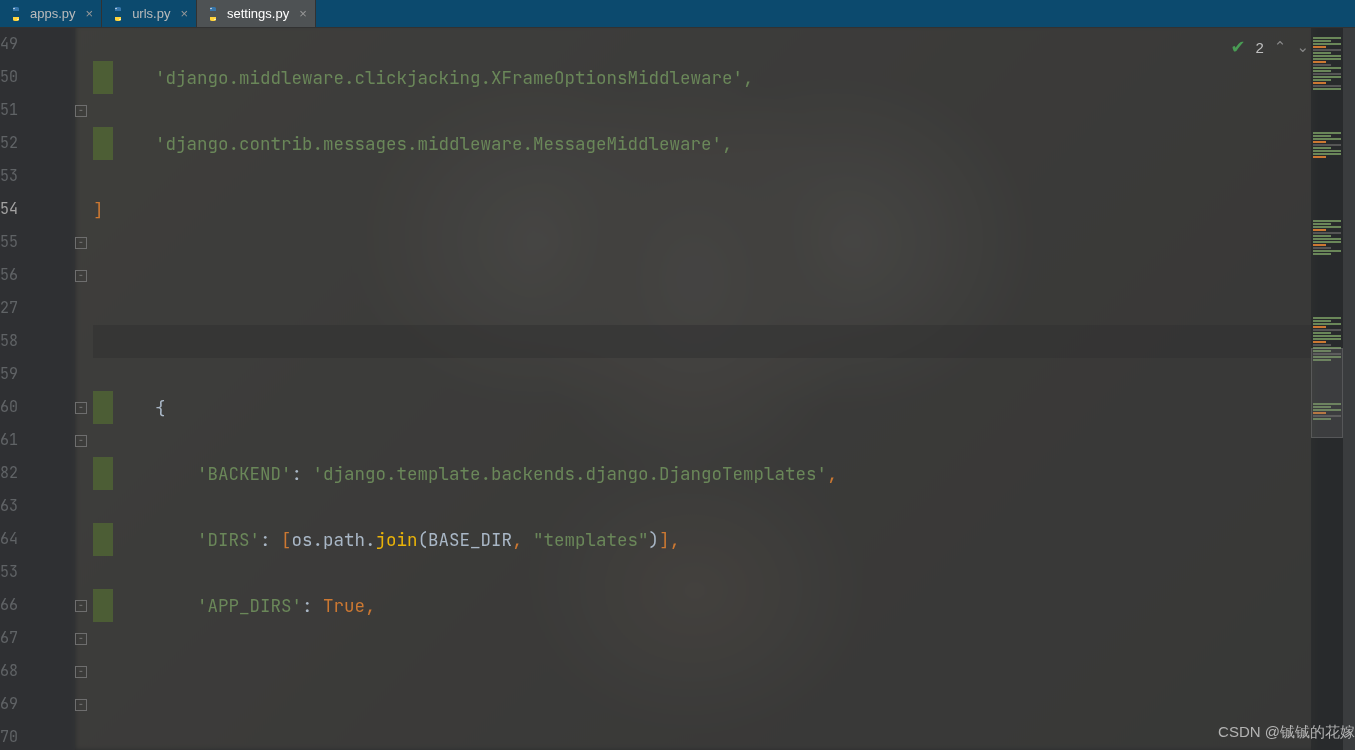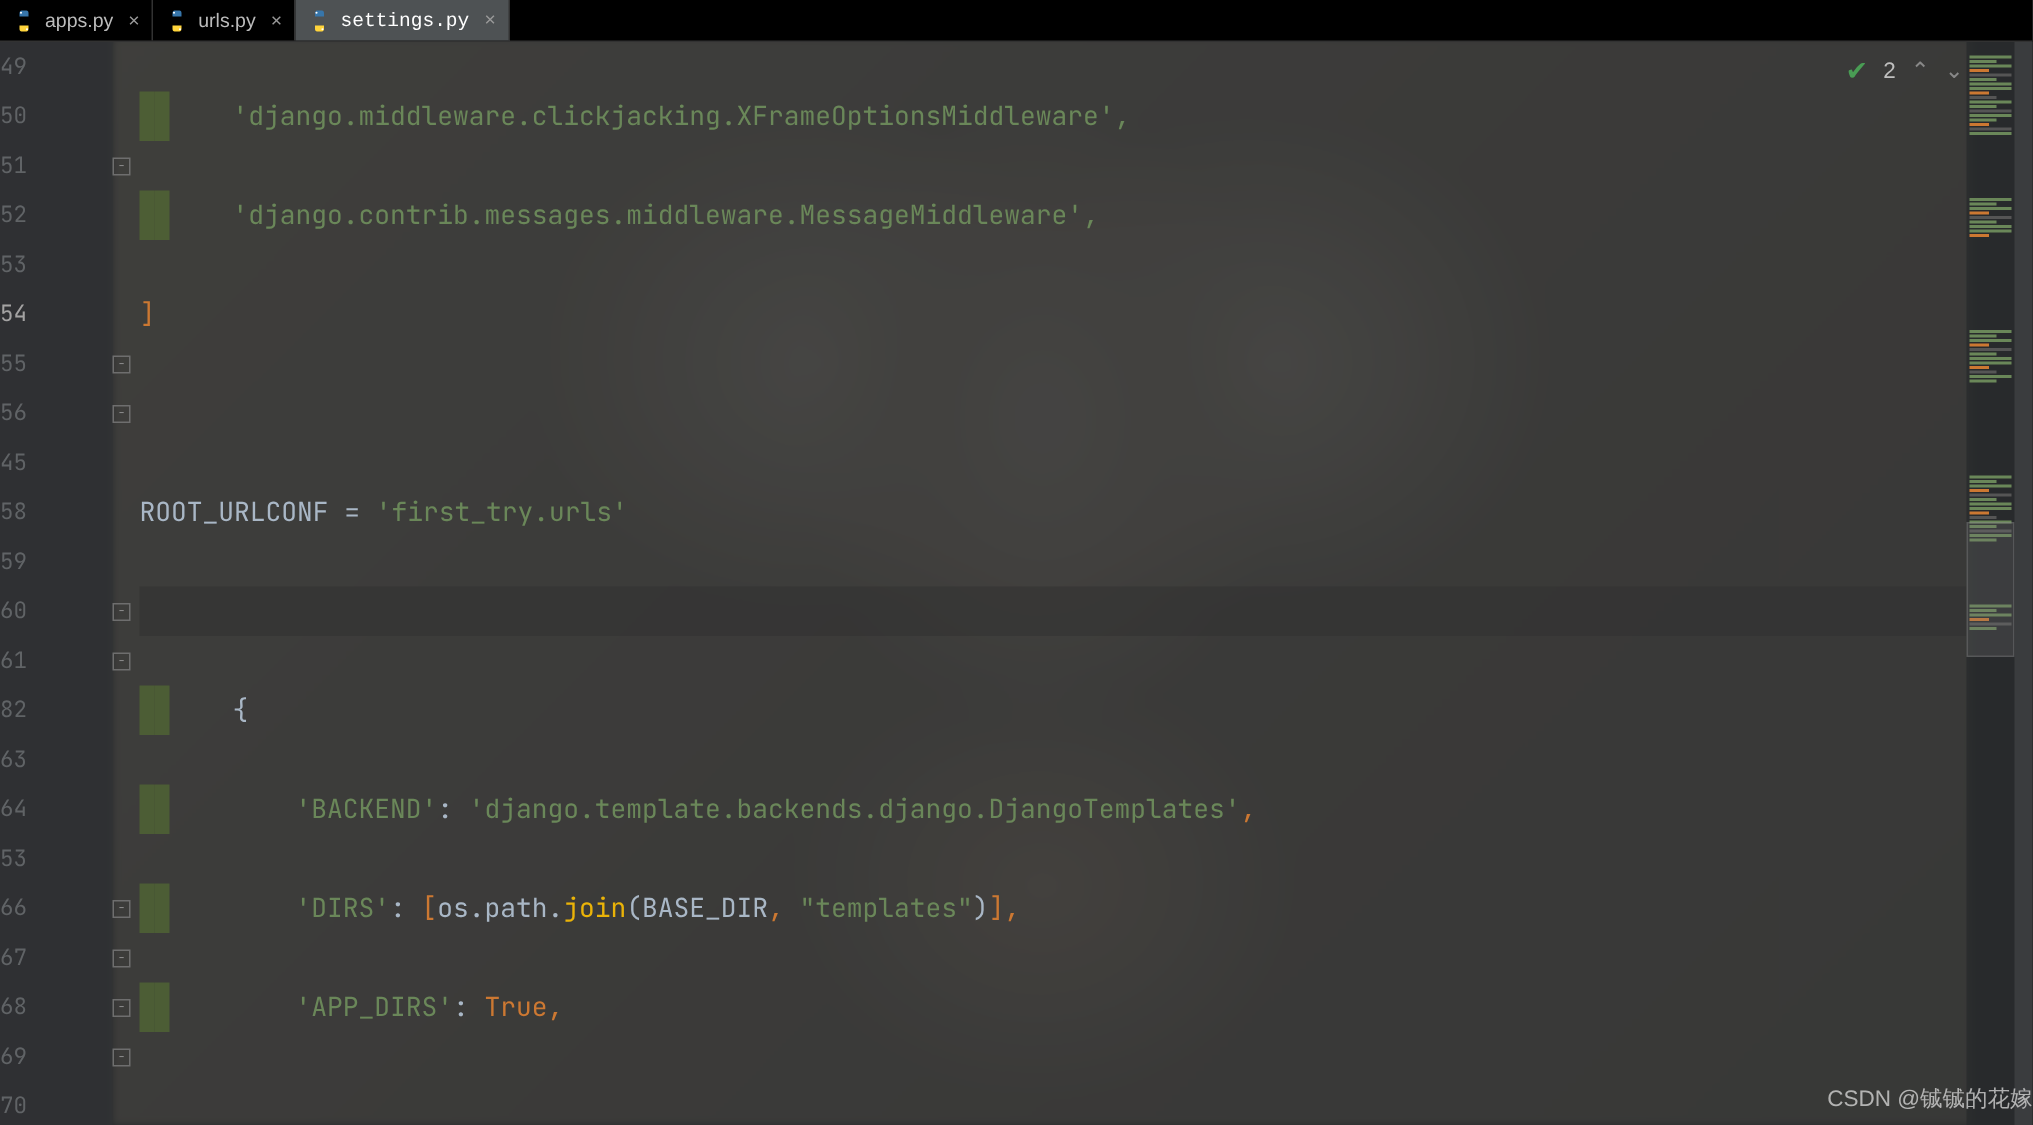--- a/index.html
+++ b/index.html
@@ -32,40 +32,39 @@
   .overlay-tint {
     position: absolute;
     inset: 0;
     background: rgba(40, 44, 48, 0.55);
     z-index: 0;
   }
 
   .tabs {
     display: flex;
     height: 28px;
-    background: #000000;
+    background: #0c4a6e;
     border-bottom: 1px solid #323232;
     position: relative;
     z-index: 2;
   }
   .tab {
     display: flex;
     align-items: center;
     padding: 0 8px 0 8px;
     gap: 6px;
     color: #bbbbbb;
     font-size: 13px;
     border-right: 1px solid #323232;
     cursor: pointer;
     font-family: sans-serif;
   }
   .tab.active {
     background: #4e5254;
     color: #ffffff;
-    font-family: Liberation Mono, monospace;
   }
   .py-icon {
     width: 16px;
     height: 16px;
     display: inline-flex;
     align-items: center;
     justify-content: center;
   }
   .close-x {
     font-size: 13px;
@@ -254,21 +253,21 @@
 
   <div class="gutter" id="gutter">
       <div class="ln">49</div>
       <div class="ln">50</div>
       <div class="ln">51</div>
       <div class="ln">52</div>
       <div class="ln">53</div>
       <div class="ln current">54</div>
       <div class="ln">55</div>
       <div class="ln">56</div>
-      <div class="ln">45</div>
+      <div class="ln">27</div>
       <div class="ln">58</div>
       <div class="ln">59</div>
       <div class="ln">60</div>
       <div class="ln">61</div>
       <div class="ln">82</div>
       <div class="ln">63</div>
       <div class="ln">64</div>
       <div class="ln">53</div>
       <div class="ln">66</div>
       <div class="ln">67</div>
@@ -318,21 +317,20 @@
         <div class="fold-mark">−</div>
       </div>
     <div class="fold-row"></div>
   </div>
 
   <div class="code">
 <div class="row"><span class="indent-bar ib-green"></span><span class="indent-bar ib-green"></span>    <span class="c-str">'django.middleware.clickjacking.XFrameOptionsMiddleware',</span></div>
 <div class="row"><span class="indent-bar ib-green"></span><span class="indent-bar ib-green"></span>    <span class="c-str">'django.contrib.messages.middleware.MessageMiddleware',</span></div>
 <div class="row"><span class="c-bracket">]</span></div>
 <div class="row"></div>
-<div class="row"><span class="c-name">ROOT_URLCONF</span><span class="c-op"> = </span><span class="c-str">'first_try.urls'</span></div>
 <div class="row current-line"></div>
 <div class="row"><span class="indent-bar ib-green"></span><span class="indent-bar ib-green"></span>    <span class="c-brace">{</span></div>
 <div class="row"><span class="indent-bar ib-green"></span><span class="indent-bar ib-green"></span>        <span class="c-str">'BACKEND'</span><span class="c-op">: </span><span class="c-str">'django.template.backends.django.DjangoTemplates'</span><span class="c-punc">,</span></div>
 <div class="row"><span class="indent-bar ib-green"></span><span class="indent-bar ib-green"></span>        <span class="c-str">'DIRS'</span><span class="c-op">: </span><span class="c-bracket">[</span><span class="c-name">os</span><span class="c-op">.</span><span class="c-name">path</span><span class="c-op">.</span><span class="c-yellow">join</span><span class="c-op">(</span><span class="c-name">BASE_DIR</span><span class="c-punc">, </span><span class="c-str">"templates"</span><span class="c-op">)</span><span class="c-bracket">]</span><span class="c-punc">,</span></div>
 <div class="row"><span class="indent-bar ib-green"></span><span class="indent-bar ib-green"></span>        <span class="c-str">'APP_DIRS'</span><span class="c-op">: </span><span class="c-kw">True</span><span class="c-punc">,</span></div>
 
 
 
 
 

